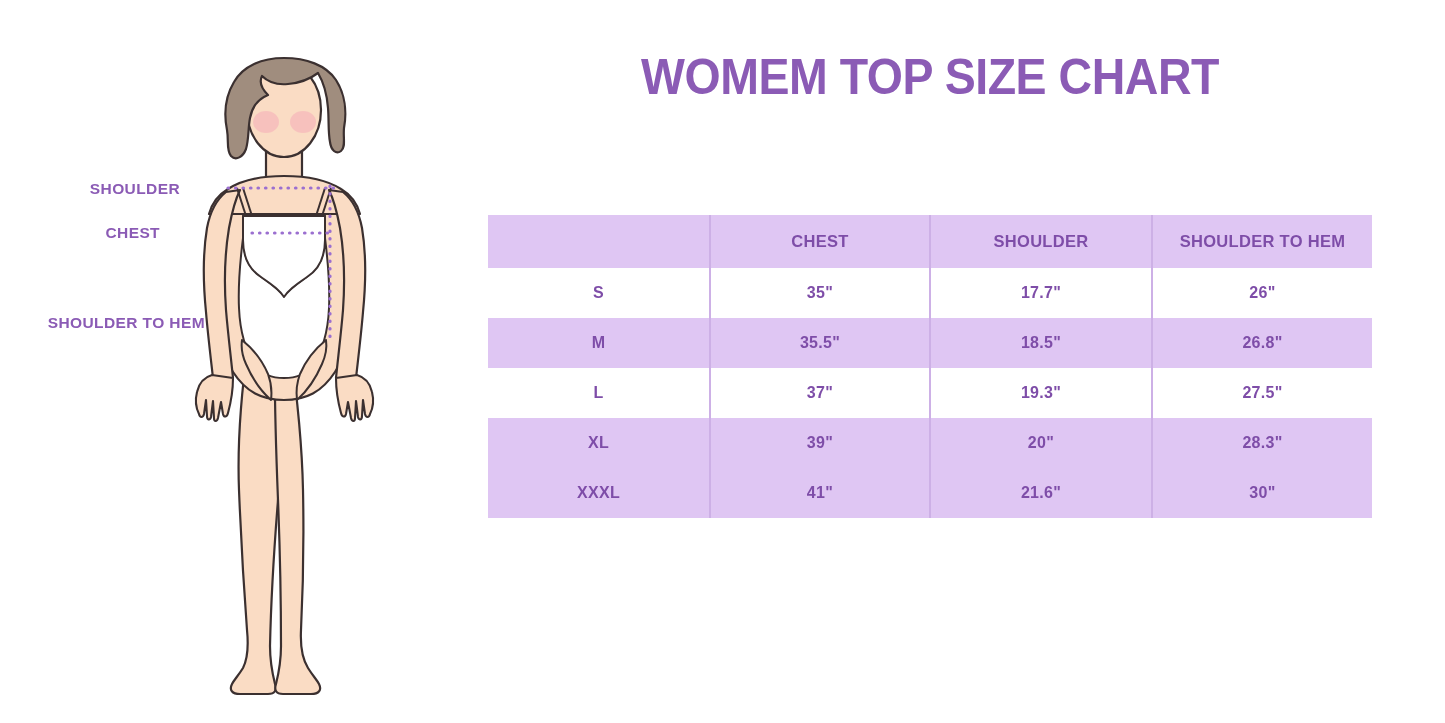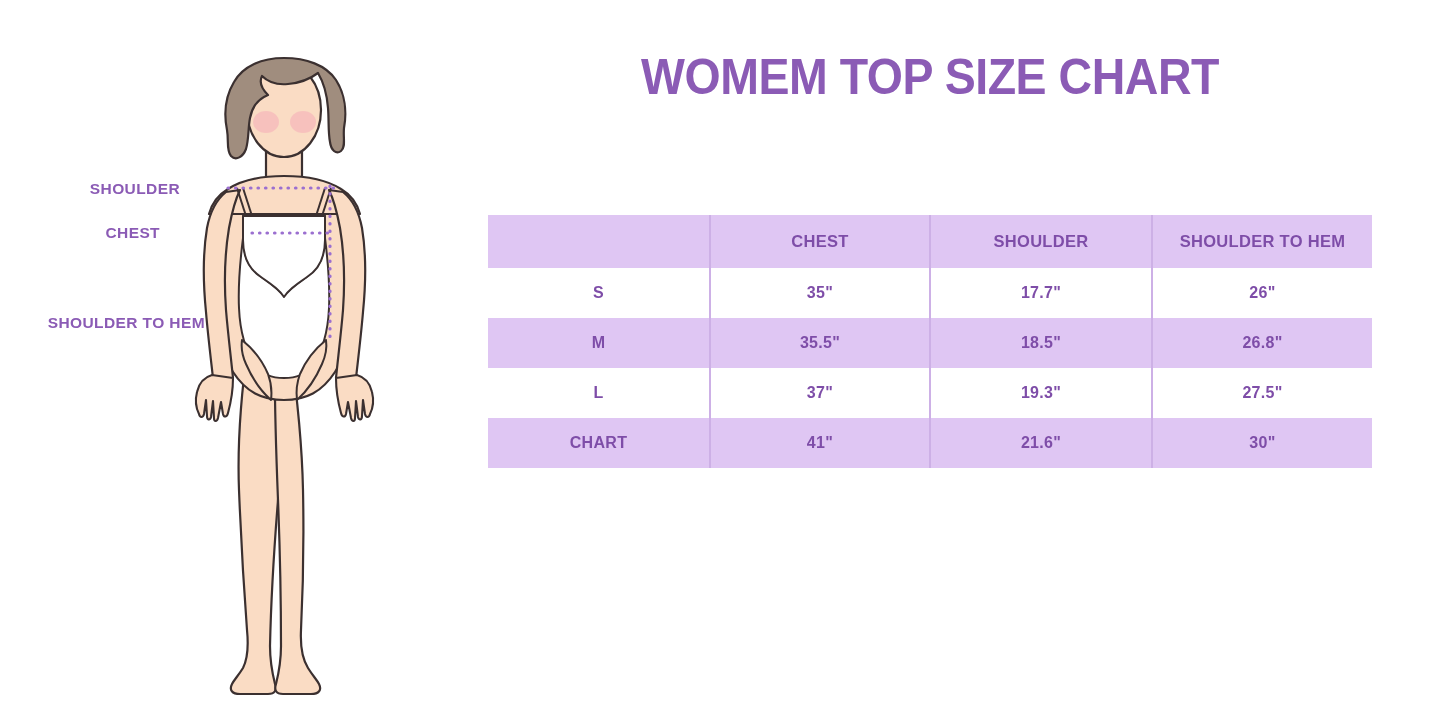--- a/index.html
+++ b/index.html
@@ -270,19 +270,25 @@
         <td>18.5"</td>
         <td>26.8"</td>
       </tr>
       <tr class="row-plain">
         <td>L</td>
         <td>37"</td>
         <td>19.3"</td>
         <td>27.5"</td>
       </tr>
       <tr class="row-shade">
-        <td>CHART</td>
+        <td>XL</td>
+        <td>39"</td>
+        <td>20"</td>
+        <td>28.3"</td>
+      </tr>
+      <tr class="row-shade">
+        <td>XXXL</td>
         <td>41"</td>
         <td>21.6"</td>
         <td>30"</td>
       </tr>
     </tbody>
 </table>
 
 </body></html>

